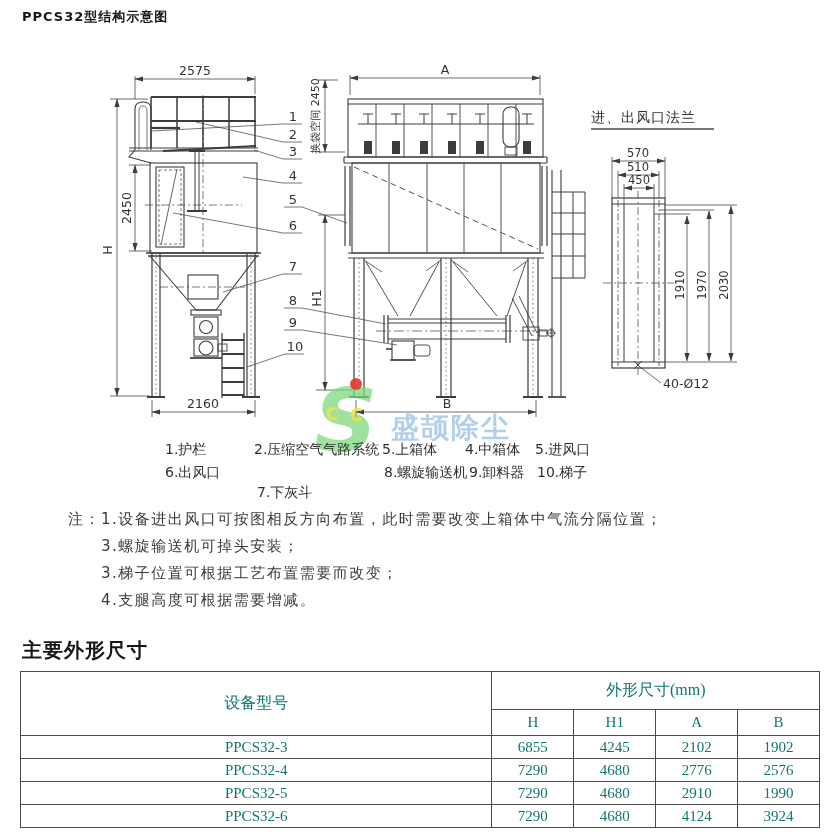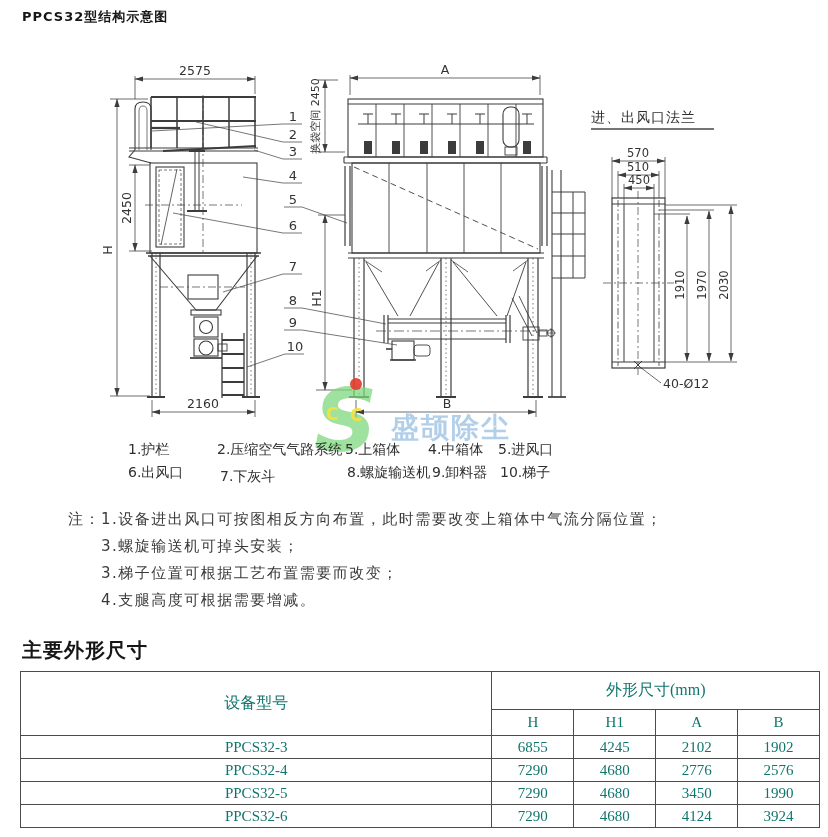--- a/index.html
+++ b/index.html
@@ -6,21 +6,21 @@
   body{
     width:828px;height:837px;position:relative;background:#ffffff;
     font-family:"DejaVu Sans","Liberation Sans",sans-serif;color:#2a2a2a;
     overflow:hidden;
   }
   .main-title{
     position:absolute;left:22px;top:8px;font-size:13px;font-weight:bold;
     letter-spacing:1px;color:#161616;
   }
   .drawing-svg{position:absolute;left:0;top:0;}
-  .legend-item{position:absolute;font-size:14px;color:#303030;white-space:nowrap;}
+  .legend-item{position:absolute;font-size:14px;color:#303030;white-space:nowrap;margin-left:37px;}
   .notes{
     position:absolute;left:68px;top:506px;display:flex;font-size:15px;
     line-height:27px;letter-spacing:1.5px;color:#3a3a3a;
   }
   .notes-prefix{flex:0 0 auto;}
   .section-title{
     position:absolute;left:22px;top:637px;font-size:20px;font-weight:bold;
     letter-spacing:1px;color:#161616;
   }
   table.dims{
@@ -260,21 +260,21 @@
   </g>
 </svg>
 
 <div>
   <span class="legend-item" style="left:128px;top:441px">1.护栏</span>
   <span class="legend-item" style="left:217px;top:441px">2.压缩空气气路系统</span>
   <span class="legend-item" style="left:345px;top:441px">5.上箱体</span>
   <span class="legend-item" style="left:428px;top:441px">4.中箱体</span>
   <span class="legend-item" style="left:498px;top:441px">5.进风口</span>
   <span class="legend-item" style="left:128px;top:464px">6.出风口</span>
-  <span class="legend-item" style="left:220px;top:468px">7.下灰斗</span>
+  <span class="legend-item" style="left:220px;top:484px">7.下灰斗</span>
   <span class="legend-item" style="left:347px;top:464px">8.螺旋输送机</span>
   <span class="legend-item" style="left:432px;top:464px">9.卸料器</span>
   <span class="legend-item" style="left:500px;top:464px">10.梯子</span>
 </div>
 
 <div class="notes">
   <span class="notes-prefix">注：</span>
   <div class="notes-items">
     <div>1.设备进出风口可按图相反方向布置，此时需要改变上箱体中气流分隔位置；</div>
     <div>3.螺旋输送机可掉头安装；</div>
@@ -308,21 +308,21 @@
     <td>PPCS32-4</td>
     <td>7290</td>
     <td>4680</td>
     <td>2776</td>
     <td>2576</td>
   </tr>
   <tr>
     <td>PPCS32-5</td>
     <td>7290</td>
     <td>4680</td>
-    <td>3450</td>
+    <td>2910</td>
     <td>1990</td>
   </tr>
   <tr>
     <td>PPCS32-6</td>
     <td>7290</td>
     <td>4680</td>
     <td>4124</td>
     <td>3924</td>
   </tr>
 </tbody>

